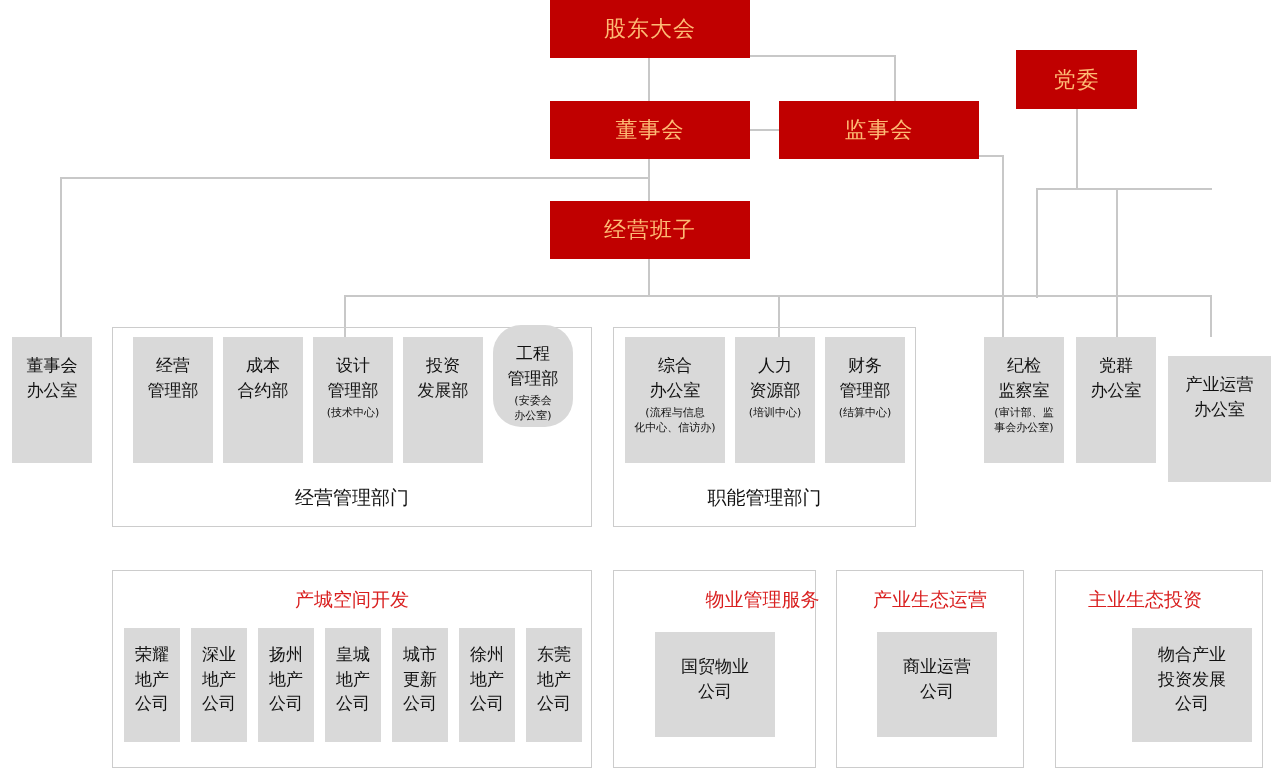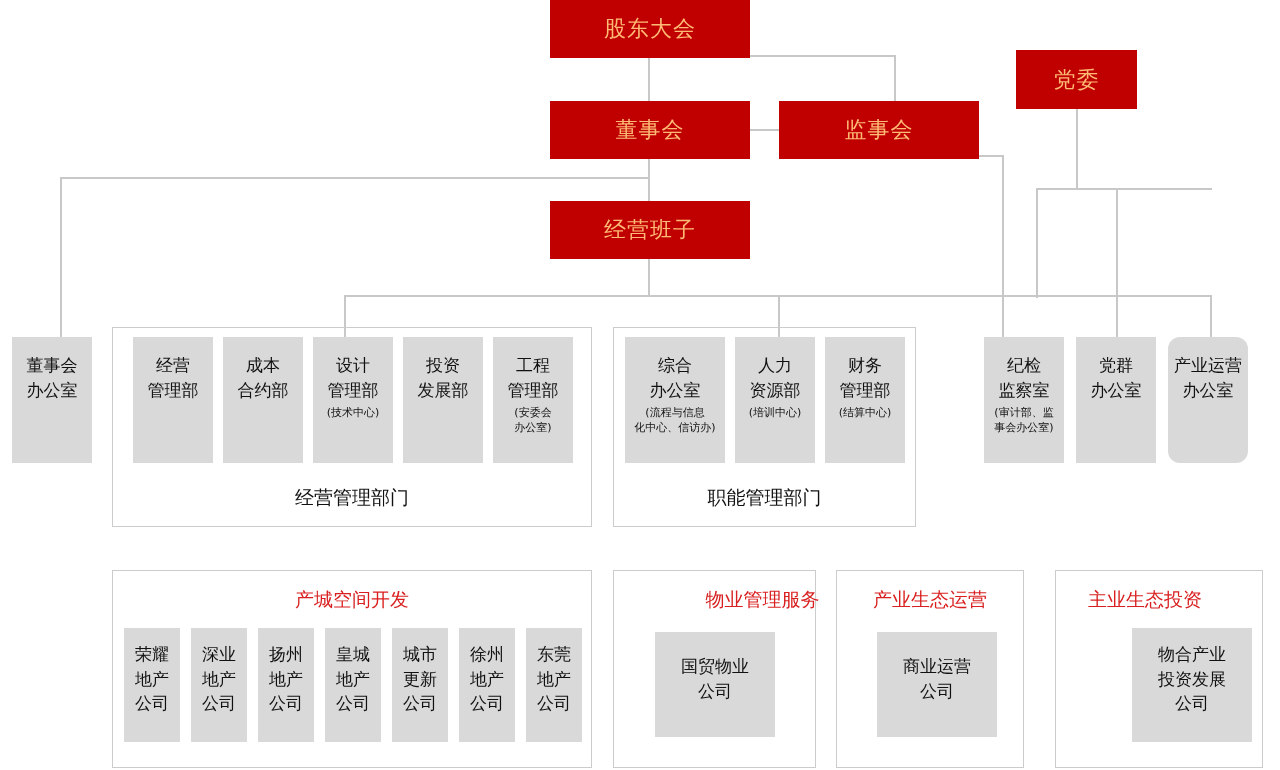--- a/index.html
+++ b/index.html
@@ -149,21 +149,21 @@
 监察室</div>
     <div class="gb-sub">(审计部、监
 事会办公室)</div>
   </div>
 
   <div class="grey-box" style="left:1076px; top:337px; width:80px; height:126px;">
     <div class="gb-title">党群
 办公室</div>
   </div>
 
-  <div class="grey-box" style="left:1168px; top:337px; width:80px; height:126px;border-radius:12px;">
+  <div class="grey-box" style="left:1168px; top:356px; width:103px; height:126px;">
     <div class="gb-title">产业运营
 办公室</div>
   </div>
 
   <div class="group" style="left:112px; top:327px; width:480px; height:200px;"></div>
 
   <div class="grey-box" style="left:133px; top:337px; width:80px; height:126px;">
     <div class="gb-title">经营
 管理部</div>
     <div class="gb-sub"></div>
@@ -176,21 +176,21 @@
   <div class="grey-box" style="left:313px; top:337px; width:80px; height:126px;">
     <div class="gb-title">设计
 管理部</div>
     <div class="gb-sub">(技术中心)</div>
   </div>
   <div class="grey-box" style="left:403px; top:337px; width:80px; height:126px;">
     <div class="gb-title">投资
 发展部</div>
     <div class="gb-sub"></div>
   </div>
-  <div class="grey-box" style="left:493px; top:337px; width:80px; height:126px;">
+  <div class="grey-box" style="left:493px; top:325px; width:80px; height:102px;border-radius:28px;">
     <div class="gb-title">工程
 管理部</div>
     <div class="gb-sub">(安委会
 办公室)</div>
   </div>
 
   <div class="group-caption" style="left:112px; top:485px; width:480px;">经营管理部门</div>
 
   <div class="group" style="left:613px; top:327px; width:303px; height:200px;"></div>
 

